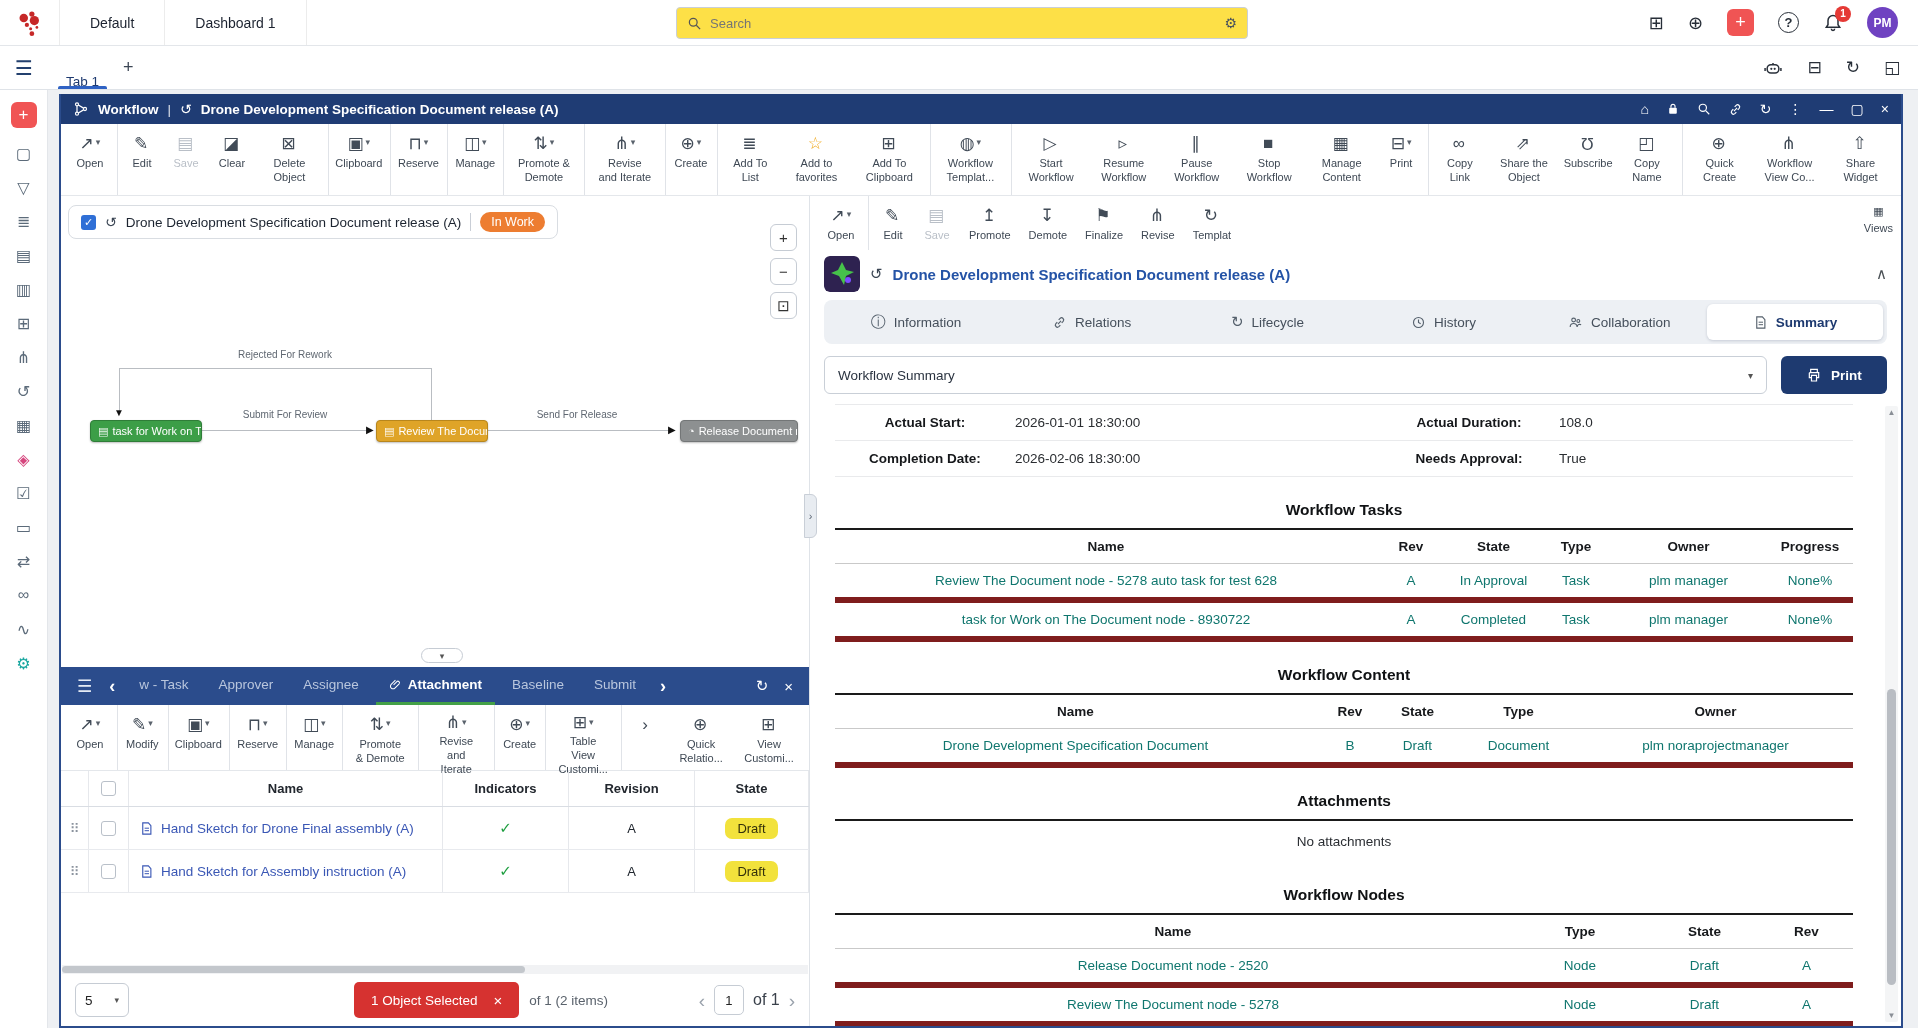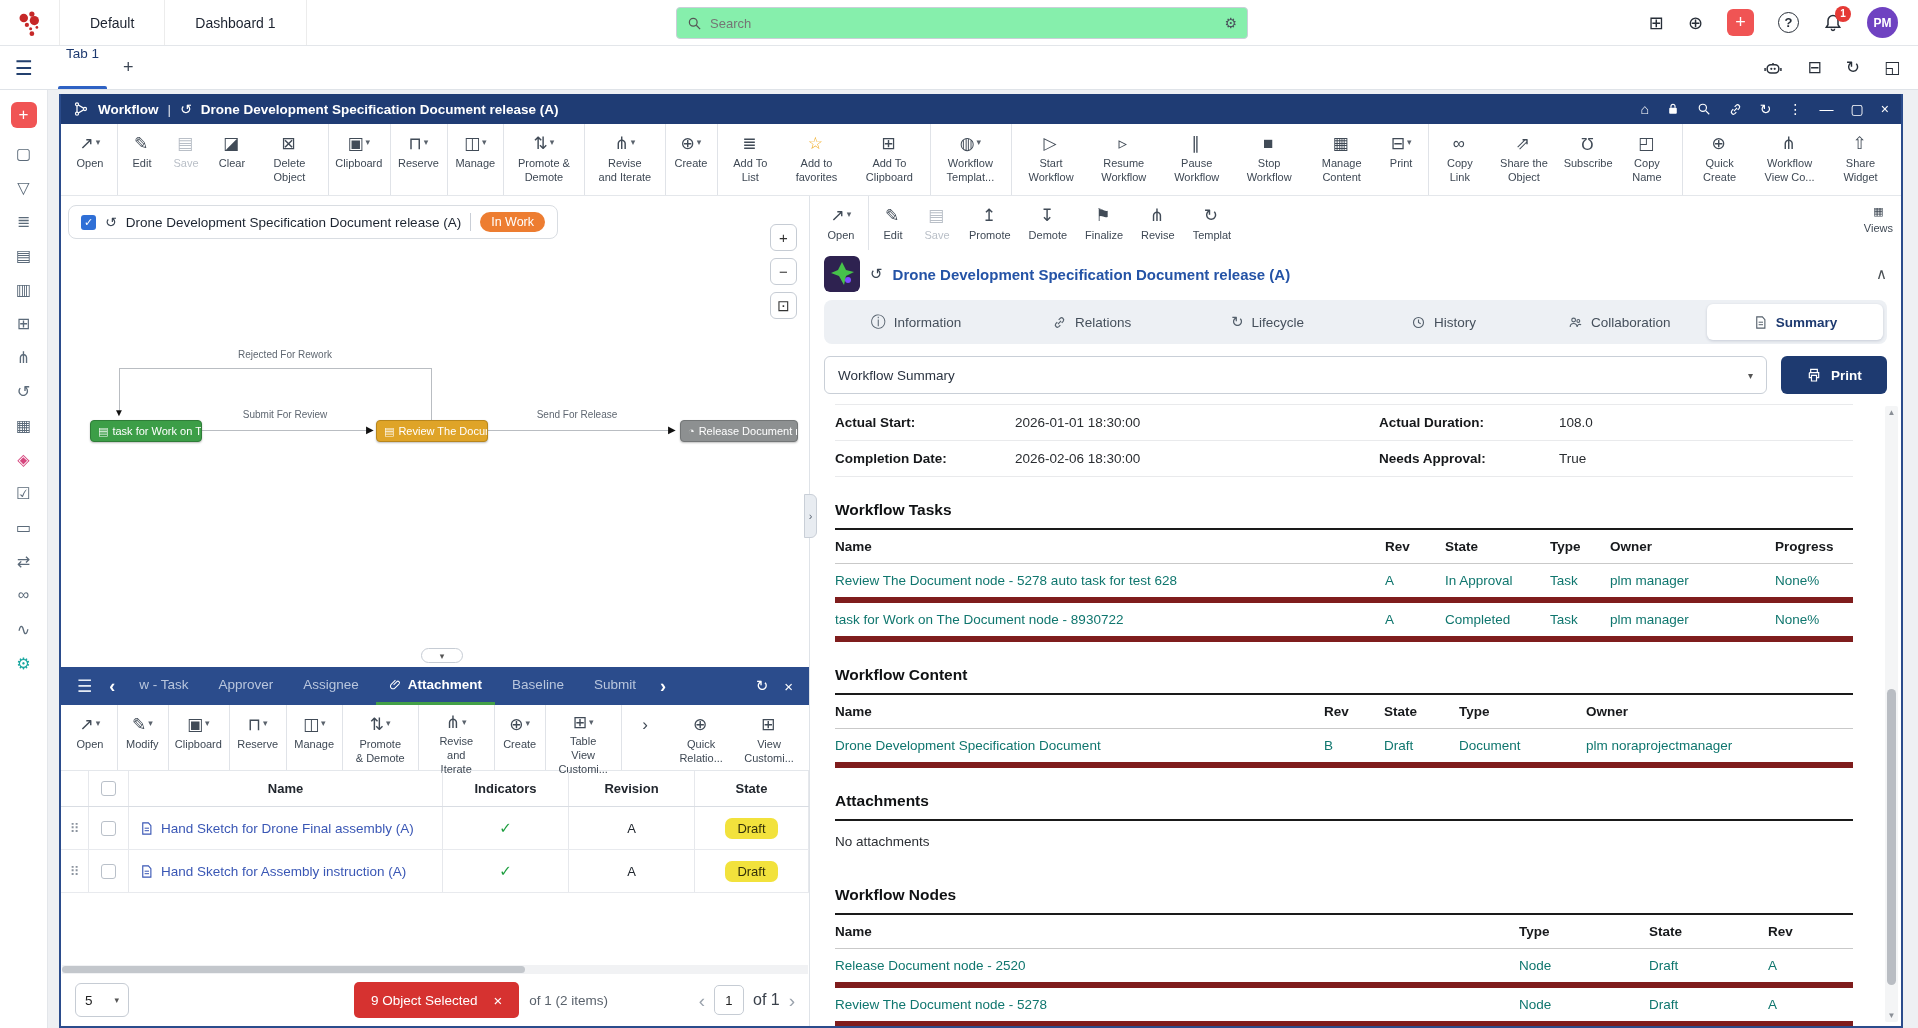--- a/index.html
+++ b/index.html
@@ -4,34 +4,34 @@
 <style>
   *{margin:0;padding:0;box-sizing:border-box;}
   html,body{width:1918px;height:1028px;overflow:hidden;}
   body{font-family:"Liberation Sans","DejaVu Sans",sans-serif;background:#eef0f3;color:#20262e;position:relative;font-size:13px;}
   svg.ic{display:inline-block;vertical-align:middle;}
 
   
   .topbar{position:absolute;left:0;top:0;width:1918px;height:46px;background:#fff;border-bottom:1px solid #e3e6ea;display:flex;align-items:center;z-index:30;}
   .logo-box{width:60px;display:flex;justify-content:center;align-items:center;height:100%;border-right:1px solid #ececec;}
   .top-menu{padding:0 30px;height:100%;display:flex;align-items:center;font-size:14px;color:#1c2330;border-right:1px solid #ececec;cursor:pointer;}
-  .search{position:absolute;left:676px;top:7px;width:572px;height:32px;border:1px solid #c9cfd8;border-radius:4px;background:#86efac;display:flex;align-items:center;padding:0 10px;gap:8px;}
+  .search{position:absolute;left:676px;top:7px;width:572px;height:32px;border:1px solid #c9cfd8;border-radius:4px;background:#fde047;display:flex;align-items:center;padding:0 10px;gap:8px;}
   .search input{border:none;outline:none;flex:1;font-size:13px;color:#333;font-family:inherit;background:transparent;}
   .top-right{margin-left:auto;display:flex;align-items:center;gap:24px;padding-right:20px;}
   .ticon{font-size:18px;color:#272e38;cursor:pointer;line-height:1;}
   .red-plus{width:27px;height:27px;background:#f05454;border-radius:6px;color:#fff;font-size:18px;display:flex;align-items:center;justify-content:center;cursor:pointer;}
   .help-circle{width:21px;height:21px;border:1.7px solid #272e38;border-radius:50%;display:flex;align-items:center;justify-content:center;font-size:13px;font-weight:bold;color:#272e38;cursor:pointer;}
   .bell-wrap{position:relative;cursor:pointer;}
   .bell-badge{position:absolute;top:-7px;right:-8px;background:#e53935;color:#fff;border-radius:50%;min-width:16px;height:16px;font-size:10px;display:flex;align-items:center;justify-content:center;font-weight:bold;}
   .avatar{width:31px;height:31px;border-radius:50%;background:#6f42c1;color:#fff;font-size:12px;font-weight:bold;display:flex;align-items:center;justify-content:center;cursor:pointer;}
 
   
   .tabrow{position:absolute;left:0;top:46px;width:1918px;height:44px;background:#fff;border-bottom:1px solid #dfe3e8;display:flex;align-items:center;z-index:25;}
   .burger{width:48px;text-align:center;font-size:20px;color:#23406e;cursor:pointer;}
-  .page-tab{height:100%;display:flex;align-items:flex-start;padding:0 18px;color:#1e3a70;font-size:13.5px;position:relative;cursor:pointer;}
+  .page-tab{height:100%;display:flex;align-items:flex-end;padding:0 18px;color:#1e3a70;font-size:13.5px;position:relative;cursor:pointer;}
   .page-tab .uline{position:absolute;left:10px;right:10px;bottom:0;height:3px;background:#2f62c4;border-radius:2px 2px 0 0;}
   .tab-add{font-size:18px;color:#3c4654;margin-left:6px;cursor:pointer;}
   .tabrow-right{margin-left:auto;display:flex;align-items:center;gap:24px;padding-right:18px;}
   .tabrow-right .ticon{font-size:17px;}
 
   
   .rail{position:absolute;left:0;top:90px;bottom:0;width:48px;background:#fff;border-right:1px solid #e3e6ea;display:flex;flex-direction:column;align-items:center;padding-top:6px;z-index:20;}
   .rail-add{width:26px;height:26px;background:#f05454;border-radius:6px;color:#fff;font-size:17px;display:flex;align-items:center;justify-content:center;cursor:pointer;margin:6px 0 8px 0;}
   .rail-ic{height:34px;display:flex;align-items:center;justify-content:center;width:100%;font-size:16px;color:#5c6b7a;cursor:pointer;}
 
@@ -135,21 +135,21 @@
   .d-title .ttl{color:#2453a6;font-size:15px;font-weight:600;white-space:nowrap;overflow:hidden;text-overflow:ellipsis;}
   .d-collapse{margin-left:auto;color:#4a5055;font-size:15px;cursor:pointer;}
   .d-tabs{margin:2px 14px 10px 14px;height:44px;background:#edf0f4;border-radius:8px;display:flex;padding:4px;}
   .d-tab{flex:1;display:flex;align-items:center;justify-content:center;gap:8px;font-size:13.5px;color:#454f5b;cursor:pointer;border-radius:6px;}
   .d-tab .ti{font-size:15px;color:#55606c;}
   .d-tab.active{background:#fff;color:#1e3a70;font-weight:bold;box-shadow:0 1px 3px rgba(20,40,80,.18);}
   .d-selrow{display:flex;gap:14px;padding:2px 14px 12px 14px;align-items:center;}
   .d-select{flex:1;height:38px;border:1px solid #c9cfd7;border-radius:6px;display:flex;align-items:center;justify-content:space-between;padding:0 13px;font-size:13.5px;color:#2a3340;cursor:pointer;background:#fff;}
   .d-select .scaret{font-size:10px;color:#555;}
   .print-btn{width:106px;height:38px;background:#1e3a70;border-radius:6px;color:#fff;display:flex;align-items:center;justify-content:center;gap:9px;font-size:13.5px;font-weight:bold;cursor:pointer;}
-  .d-content{position:absolute;left:0;top:208px;right:26px;bottom:0;overflow:hidden;padding:0 22px 0 25px;}
+  .d-content{position:absolute;left:0;top:208px;right:26px;bottom:0;overflow:hidden;padding:0 22px 0 25px;text-align:center;}
   .frow{display:grid;grid-template-columns:1fr 1fr;column-gap:70px;border-bottom:1px solid #e9eaec;padding:10px 0;}
   .frow.first{border-top:1px solid #e9eaec;}
   .fcell{display:flex;font-size:13.5px;}
   .flabel{font-weight:bold;color:#16181b;width:180px;flex:none;}
   .fvalue{color:#2a2d31;}
   .sec-h{margin-top:24px;font-size:15.5px;font-weight:bold;color:#101214;padding-bottom:9px;border-bottom:2px solid #1a1a1a;}
   .t .tr{display:grid;align-items:center;padding:9px 0;border-bottom:6px solid #7f1d1d;font-size:13.5px;color:#0f766e;}
   .t .th{font-weight:bold;color:#17191c;border-bottom:1px solid #c9c9c9;}
   .t .tr span{white-space:nowrap;overflow:hidden;text-overflow:ellipsis;padding-right:8px;}
   .t-tasks .tr{grid-template-columns:550px 60px 105px 60px 165px 1fr;}
@@ -789,21 +789,21 @@
         <div class="hscroll" data-name="horizontal-scrollbar">
             <div class="hthumb" data-name="scrollbar-thumb"></div>
           </div>
 
         <div class="g-footer" data-name="grid-footer">
           <div class="psize" data-name="page-size-select">
             <span data-name="page-size-value">5</span>
             <span class="pcaret" data-name="dropdown-caret-icon">▾</span>
           </div>
           <div class="sel-pill" data-name="selection-pill">
-            <span data-name="selection-text">9 Object Selected</span>
+            <span data-name="selection-text">1 Object Selected</span>
             <span class="px" data-name="clear-selection-icon">×</span>
           </div>
           <span class="range-txt" data-name="items-range-text">of 1 (2 items)</span>
           <div class="pager" data-name="pagination">
             <span class="pg-arrow" data-name="previous-page-icon">‹</span>
             <span class="pg-box" data-name="page-number-input">1</span>
             <span class="pg-of" data-name="page-of-text">of 1</span>
             <span class="pg-arrow" data-name="next-page-icon">›</span>
           </div>
         </div>

